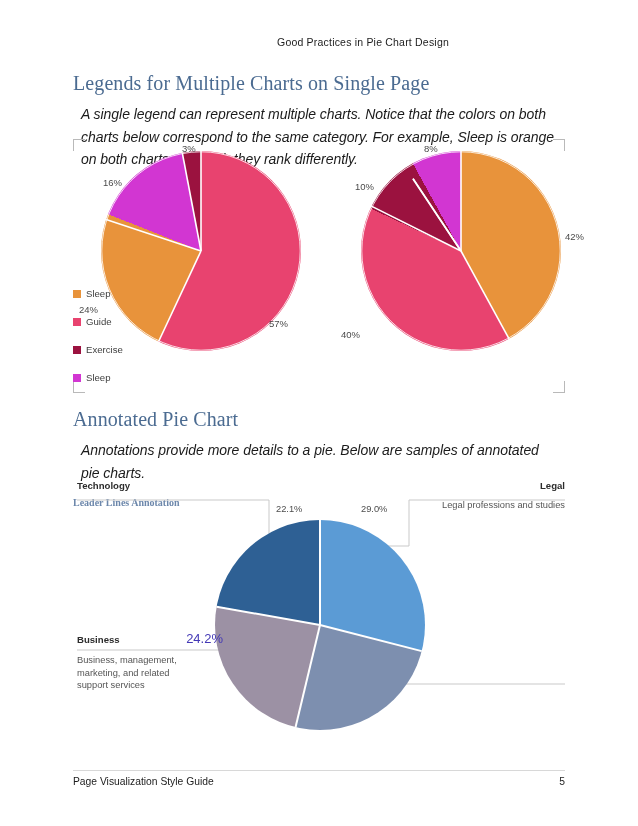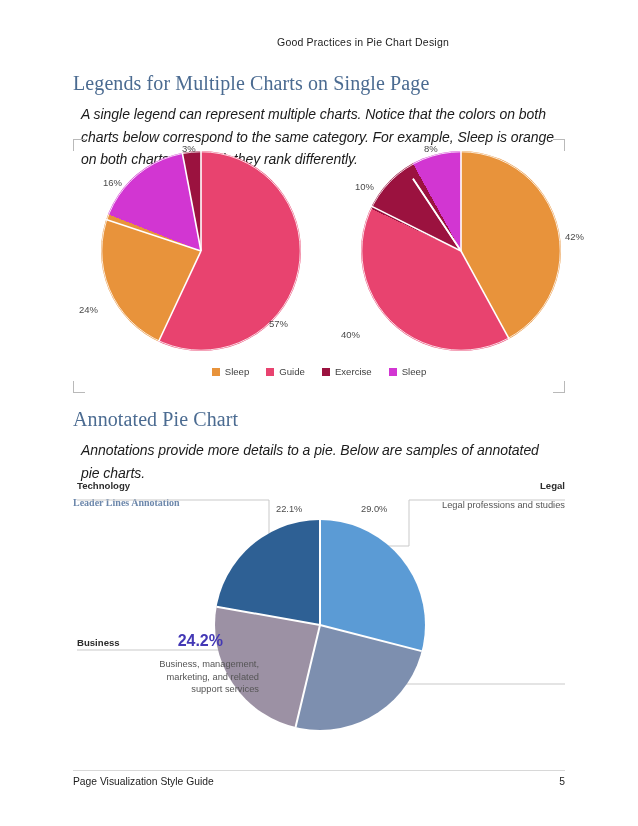--- a/index.html
+++ b/index.html
@@ -96,26 +96,27 @@
     position: absolute;
     font-size: 9.5px;
     color: #4a4a4a;
     white-space: nowrap;
   }
 
   
   .legend {
     position: absolute;
     left: 0;
-    bottom: 16px;
+    bottom: 10px;
     width: 492px;
     display: flex;
     justify-content: center;
-    align-items: flex-end;
+    align-items: flex-start;
     gap: 17px;
+    flex-direction: column;
   }
   .legend-item {
     display: flex;
     align-items: center;
     gap: 5px;
     font-size: 9.6px;
     color: #3f3f3f;
   }
   .legend-swatch {
     width: 8px;
@@ -138,23 +139,23 @@
     font-size: 9.3px;
     color: #4d4d4d;
     line-height: 1.33;
   }
   .callout .cat {
     font-weight: bold;
     color: #2c2c2c;
     font-size: 9.6px;
   }
   .callout .pct {
-    font-weight: bold;
+    font-weight: normal;
     color: #4338b5;
-    font-size: 16px;
+    font-size: 13px;
     margin-left: 25px;
   }
   .callout .desc { color: #555; }
 
   .cal-tl { left: 4px;  top: 2px;  width: 192px; }
   .cal-tr { left: 336px; top: 2px; width: 156px; text-align: right; }
   .cal-bl { left: 4px;  top: 152px; width: 182px; }
   .cal-br { left: 348px; top: 190px; width: 144px; text-align: right; }
 
   .cal-head {
@@ -325,21 +326,21 @@
         <div>Legal professions and studies</div>
       </div>
     </div>
     <span class="callout pct" style="left:288px; top:25px; width:auto;">29.0%</span>
 
     <div class="callout cal-bl">
       <div class="cal-head" style="width:146px;">
         <span class="cat">Business</span>
         <span class="pct">24.2%</span>
       </div>
-      <div class="desc" style="margin-top:7px;text-align:right;">
+      <div class="desc" style="margin-top:7px;">
         <div>Business, management,</div>
         <div>marketing, and related</div>
         <div>support services</div>
       </div>
     </div>
 
   </div>
 
   <div class="footer">
     <span>Page Visualization Style Guide</span>

